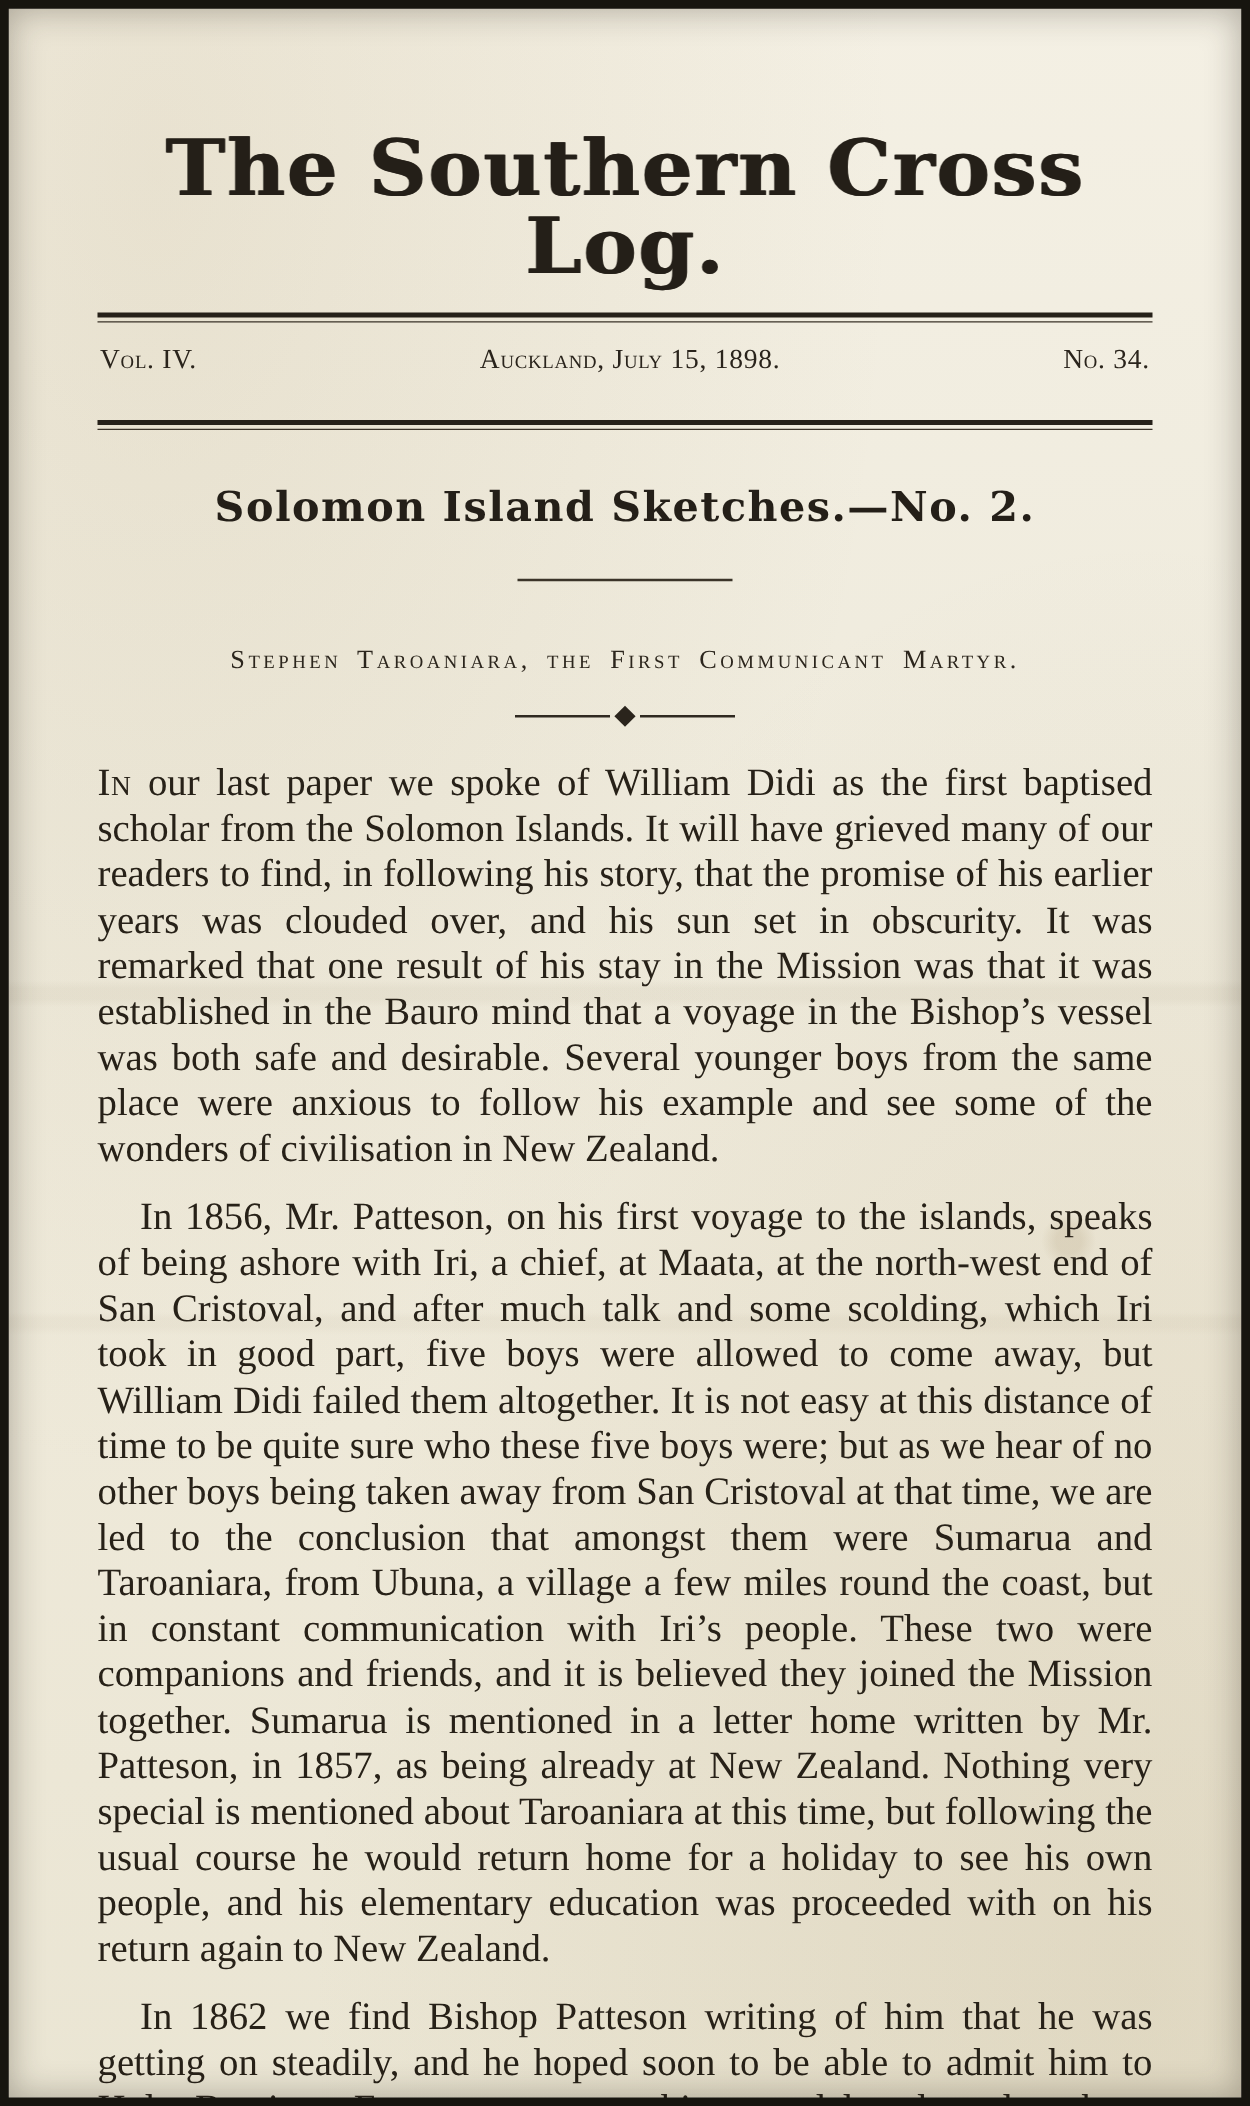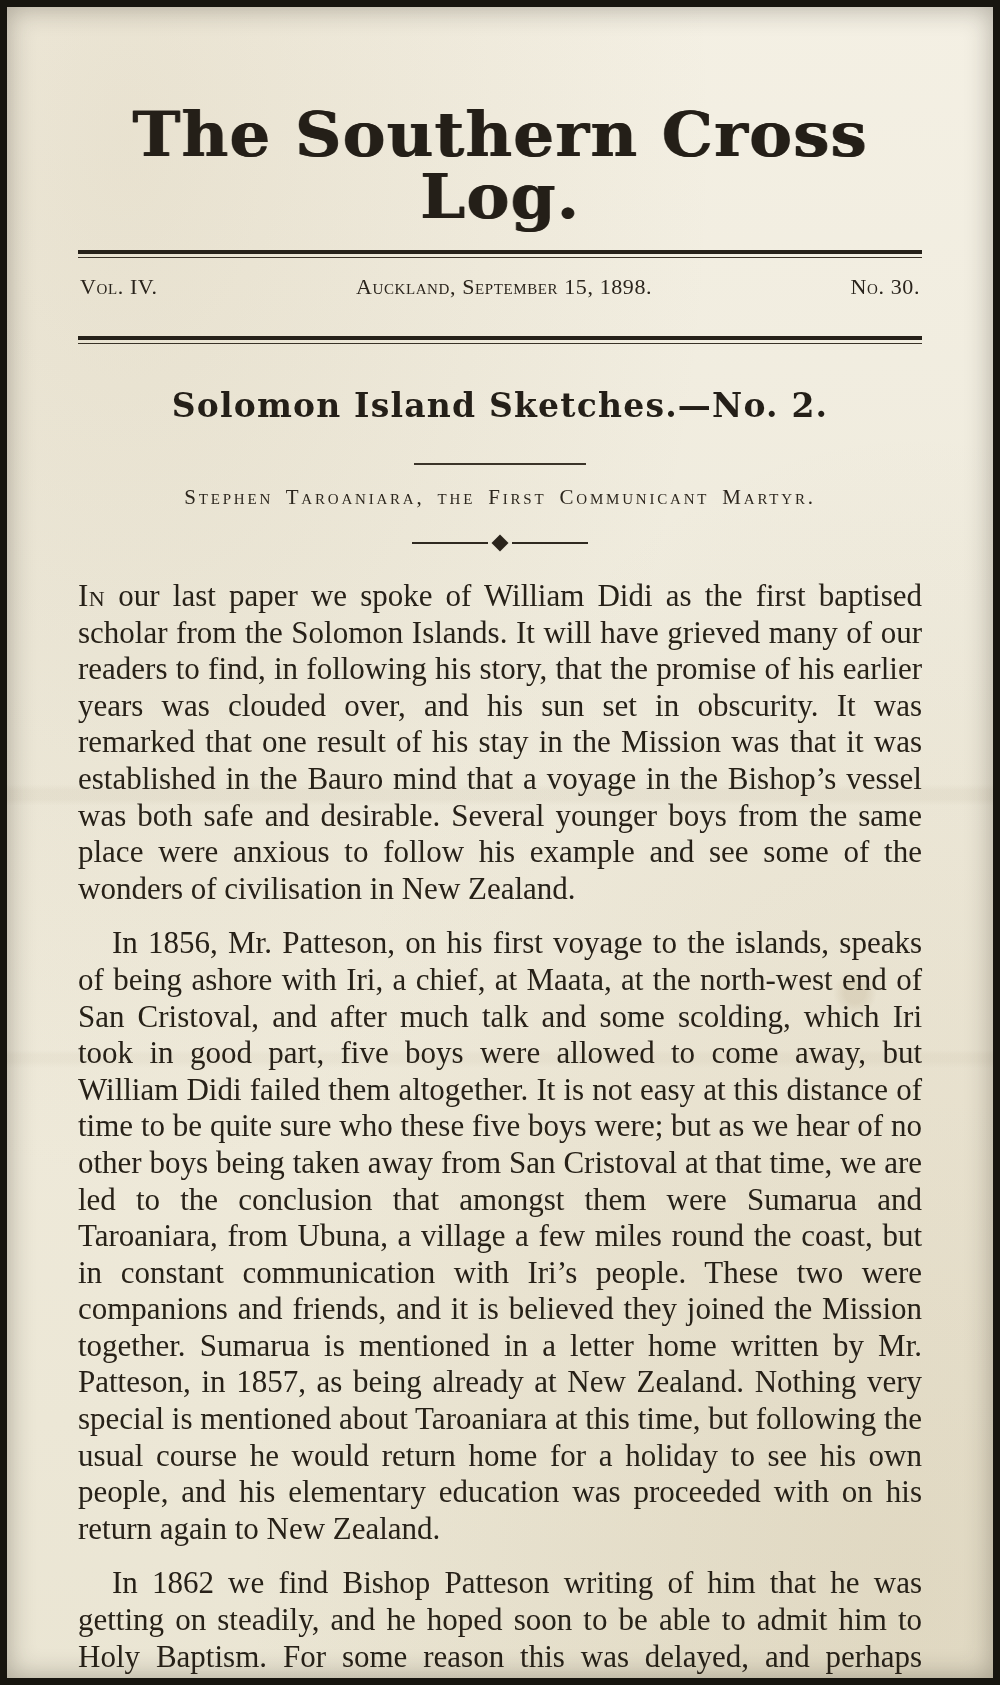--- a/index.html
+++ b/index.html
@@ -134,21 +134,21 @@
 
   .rule-short {
     width: 172px;
     height: 2px;
     margin: 38px auto 0 auto;
     background: #3b3429;
   }
 
   .article-subtitle {
     text-align: center;
-    margin-top: 20px;
+    margin-top: 50px;
     font-family: "Liberation Serif", "DejaVu Serif", serif;
     font-variant: small-caps;
     font-size: 21px;
     letter-spacing: 2.8px;
     word-spacing: 5px;
     color: #2c261d;
   }
 
   
   .divider-diamond {
@@ -212,22 +212,22 @@
   <div class="page">
 
     <div class="masthead">
       <div class="masthead-title gothic">The Southern Cross Log.</div>
     </div>
 
     <div class="rule-double"></div>
 
     <div class="issue-line">
       <span class="issue-vol smallcaps">Vol. IV.</span>
-      <span class="issue-place smallcaps">Auckland, September 15, 1898.</span>
-      <span class="issue-no smallcaps">No. 30.</span>
+      <span class="issue-place smallcaps">Auckland, July 15, 1898.</span>
+      <span class="issue-no smallcaps">No. 34.</span>
     </div>
 
     <div class="rule-double"></div>
 
     <div class="article-title gothic">Solomon Island Sketches.—No. 2.</div>
 
     <div class="rule-short"></div>
 
     <div class="article-subtitle">Stephen Taroaniara, the First Communicant Martyr.</div>
 

